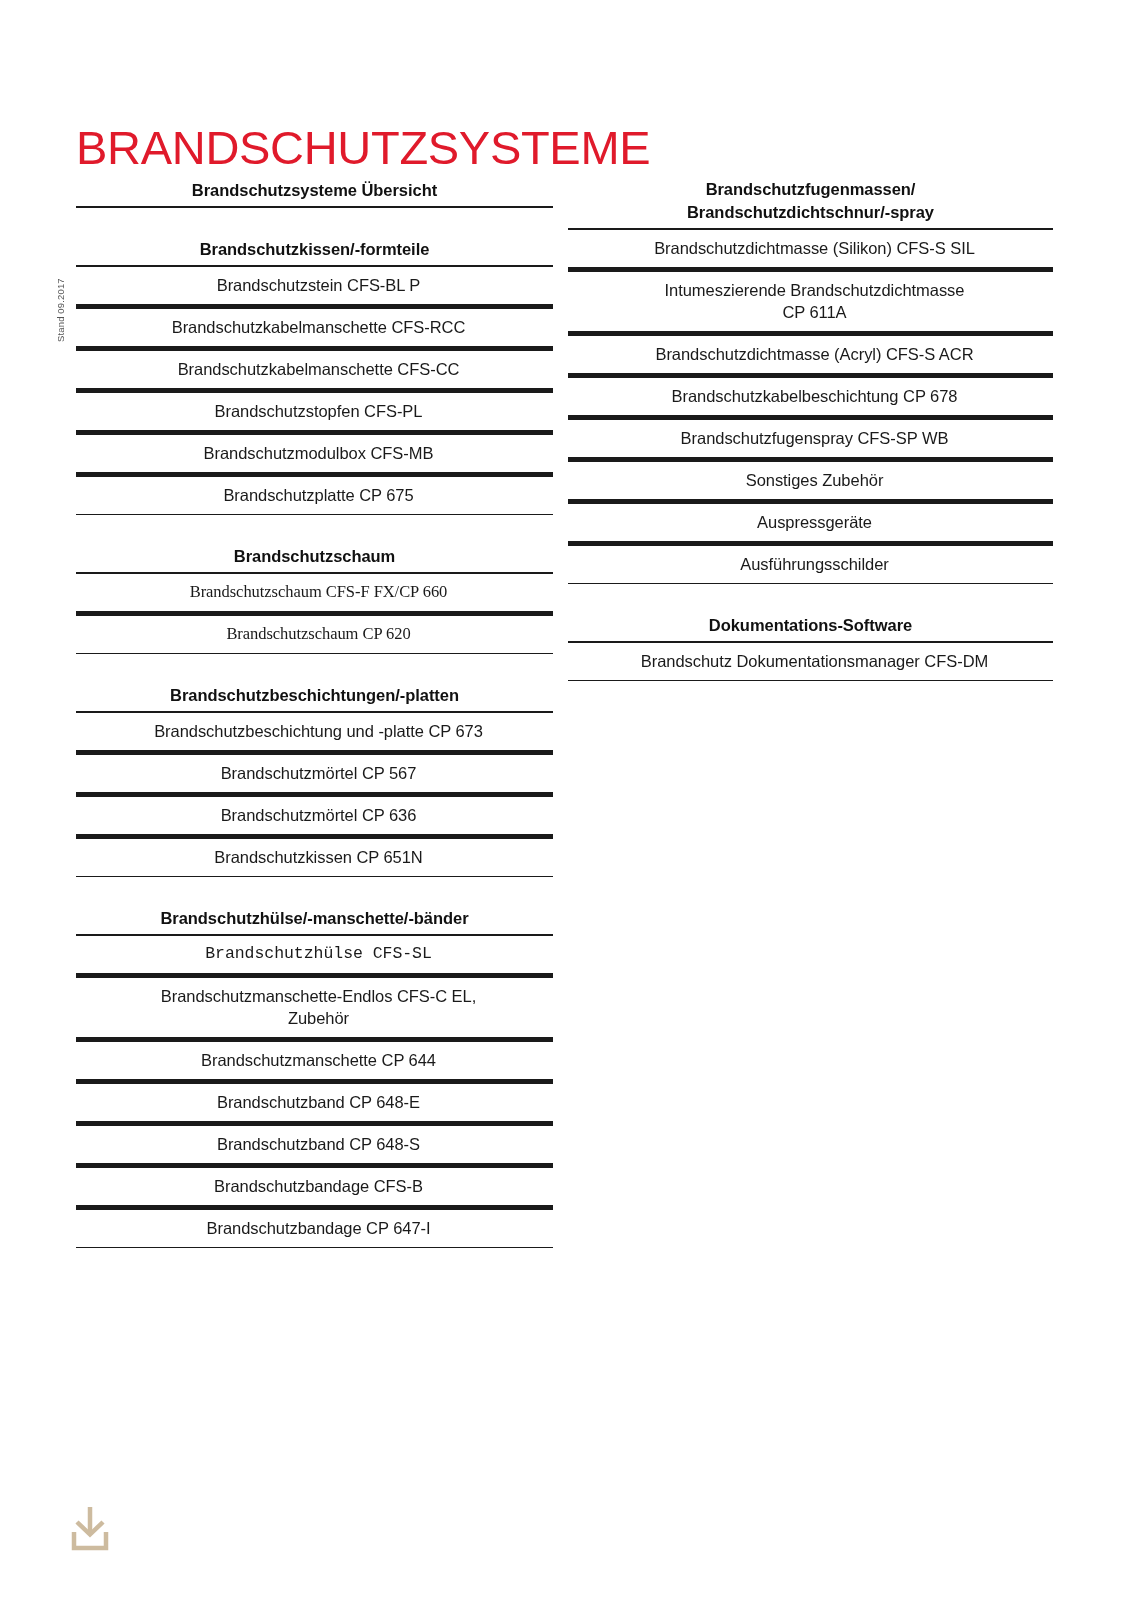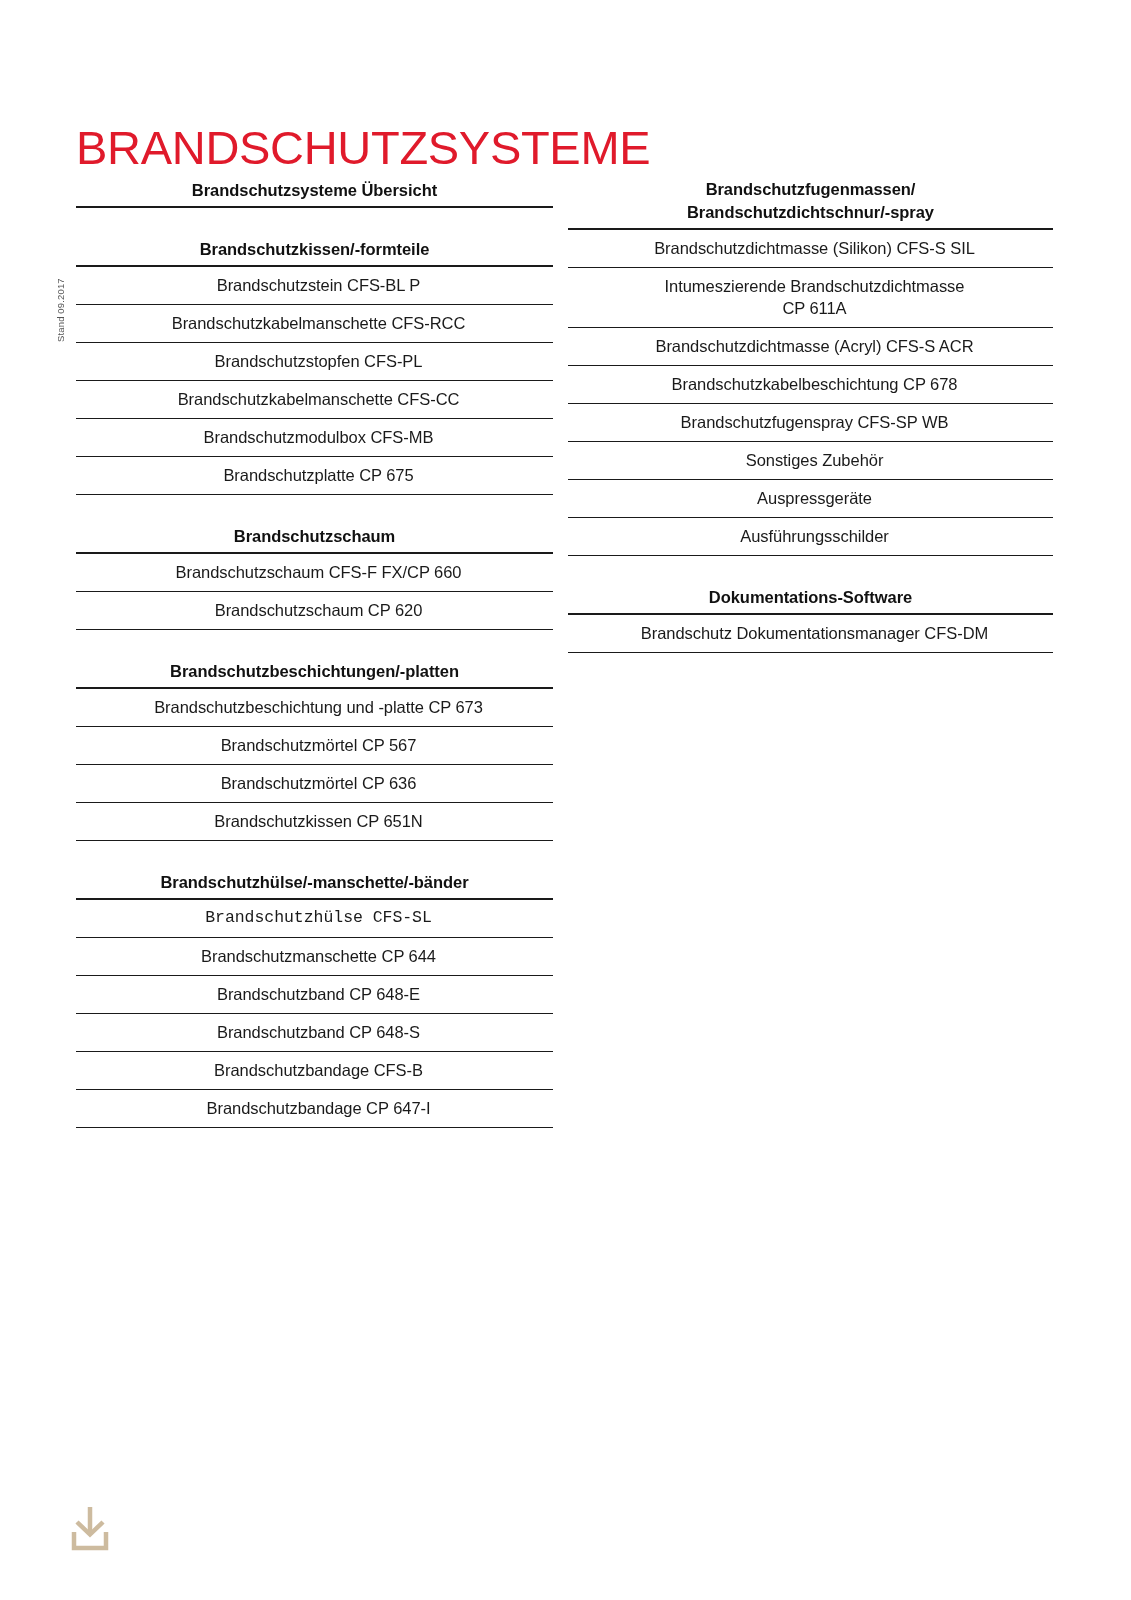--- a/index.html
+++ b/index.html
@@ -83,21 +83,21 @@
     margin: 0;
     padding: 0;
     border-bottom: 1px solid #1a1a1a;
   }
   .item {
     font-size: 16.5px;
     line-height: 22px;
     color: #1a1a1a;
     letter-spacing: -0.05px;
     padding: 7px 0 8px 8px;
-    border-bottom: 1px solid #6d28d9;
+    border-bottom: 5px solid #6d28d9;
   }
   .item:last-child { border-bottom: none; }
   .item .line { display: block; }
 
   
   .section-heading.two-line { line-height: 23px; }
 
   
   .download-icon {
     position: absolute;
@@ -128,38 +128,38 @@
           <span class="hline">Brandschutzkissen/-formteile</span>
         </div>
         <ul class="item-list" style="border-bottom-color: rgb(26, 26, 26);">
           <li class="item" style="border-bottom-color: rgb(26, 26, 26);">
             <span class="line">Brandschutzstein CFS-BL P</span>
           </li>
           <li class="item" style="border-bottom-color: rgb(26, 26, 26);">
             <span class="line">Brandschutzkabelmanschette CFS-RCC</span>
           </li>
           <li class="item" style="border-bottom-color: rgb(26, 26, 26);">
+            <span class="line">Brandschutzkabelmanschette CFS-CC</span>
+          </li>
+          <li class="item" style="border-bottom-color: rgb(26, 26, 26);">
             <span class="line">Brandschutzstopfen CFS-PL</span>
           </li>
           <li class="item" style="border-bottom-color: rgb(26, 26, 26);">
-            <span class="line">Brandschutzkabelmanschette CFS-CC</span>
-          </li>
-          <li class="item" style="border-bottom-color: rgb(26, 26, 26);">
             <span class="line">Brandschutzmodulbox CFS-MB</span>
           </li>
           <li class="item" style="border-bottom-color: rgb(26, 26, 26);">
             <span class="line">Brandschutzplatte CP 675</span>
           </li>
         </ul>
       </div>
       <div class="section">
         <div class="section-heading" style="border-bottom-color: rgb(26, 26, 26);">
           <span class="hline">Brandschutzschaum</span>
         </div>
-        <ul class="item-list" style="border-bottom-color: rgb(26, 26, 26);">
+        <ul class="item-list" style="border-bottom-color: rgb(26, 26, 26); font-family: Liberation Serif, serif;">
           <li class="item" style="border-bottom-color: rgb(26, 26, 26);">
             <span class="line">Brandschutzschaum CFS-F FX/CP 660</span>
           </li>
           <li class="item" style="border-bottom-color: rgb(26, 26, 26);">
             <span class="line">Brandschutzschaum CP 620</span>
           </li>
         </ul>
       </div>
       <div class="section">
         <div class="section-heading" style="border-bottom-color: rgb(26, 26, 26);">
@@ -180,20 +180,24 @@
           </li>
         </ul>
       </div>
       <div class="section">
         <div class="section-heading" style="border-bottom-color: rgb(26, 26, 26);">
           <span class="hline">Brandschutzhülse/-manschette/-bänder</span>
         </div>
         <ul class="item-list" style="border-bottom-color: rgb(26, 26, 26);">
           <li class="item" style="border-bottom-color: rgb(26, 26, 26); font-family: Liberation Mono, monospace;">
             <span class="line">Brandschutzhülse CFS-SL</span>
+          </li>
+          <li class="item" style="border-bottom-color: rgb(26, 26, 26);">
+            <span class="line">Brandschutzmanschette-Endlos CFS-C EL,</span>
+            <span class="line">Zubehör</span>
           </li>
           <li class="item" style="border-bottom-color: rgb(26, 26, 26);">
             <span class="line">Brandschutzmanschette CP 644</span>
           </li>
           <li class="item" style="border-bottom-color: rgb(26, 26, 26);">
             <span class="line">Brandschutzband CP 648-E</span>
           </li>
           <li class="item" style="border-bottom-color: rgb(26, 26, 26);">
             <span class="line">Brandschutzband CP 648-S</span>
           </li>

